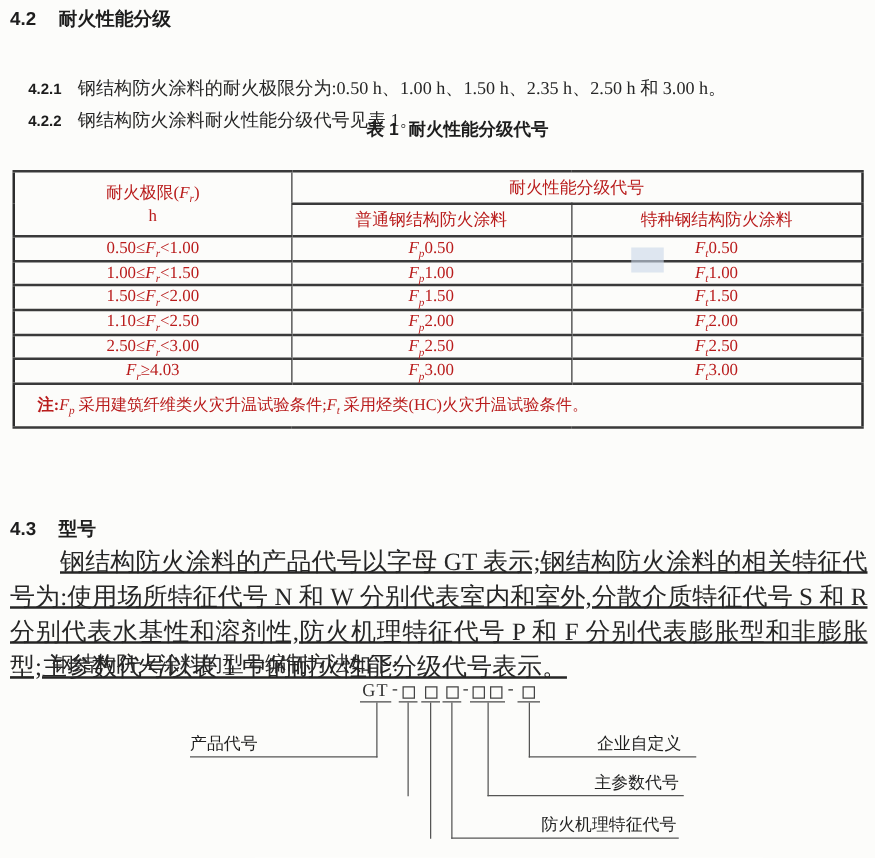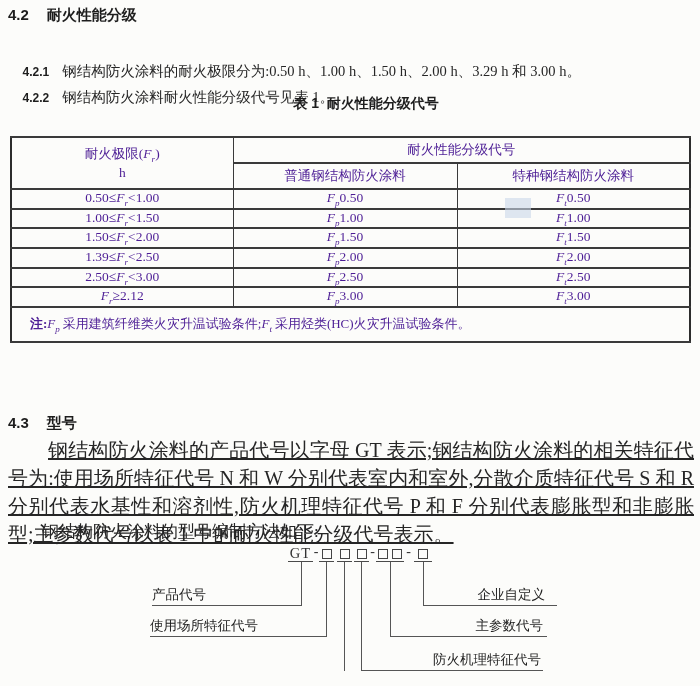--- a/index.html
+++ b/index.html
@@ -33,21 +33,21 @@
   .caption {
     left: 16px; top: 95px; width: 700px; text-align: center;
     font-family: "Liberation Sans", "DejaVu Sans", sans-serif;
     font-weight: bold; font-size: 14px; color: #1d1d1d; white-space: pre;
   }
 
   
   table.fire {
     position: absolute; left: 10px; top: 136px;
     width: 681px; border-collapse: collapse; table-layout: fixed;
-    font-size: 13.5px; color: #4c1d95;
+    font-size: 13.5px; color: #b91c1c;
     border: 2px solid #2c2c2c;
   }
   table.fire th, table.fire td {
     border: 1px solid #3a3a3a;
     border-top-width: 2px; border-bottom-width: 2px;
     text-align: center; vertical-align: middle;
     font-weight: normal; padding: 0;
   }
   table.fire thead tr th { height: 26px; }
   table.fire tbody tr.data td { height: 16px; }
@@ -94,21 +94,21 @@
 </head>
 <body>
 
 <div class="page" style="background: rgb(252, 252, 250);">
 
   <div class="abs h-section">
     <span class="num">4.2</span><span>耐火性能分级</span>
   </div>
 
   <div class="abs clause" style="top:38px;">
-    <span class="num">4.2.1</span><span>钢结构防火涂料的耐火极限分为:0.50 h、1.00 h、1.50 h、2.00 h、3.29 h 和 3.00 h。</span>
+    <span class="num">4.2.1</span><span>钢结构防火涂料的耐火极限分为:0.50 h、1.00 h、1.50 h、2.35 h、2.50 h 和 3.00 h。</span>
   </div>
 
   <div class="abs clause" style="top:64px;">
     <span class="num">4.2.2</span><span>钢结构防火涂料耐火性能分级代号见表 1。</span>
   </div>
 
   <div class="abs caption">表 1  耐火性能分级代号</div>
 
   <table class="fire">
     <colgroup>
@@ -139,31 +139,31 @@
         <td><span>1.00≤</span><i class="mi">F</i><sub class="mi">r</sub><span>&lt;1.50</span></td>
         <td><i class="mi">F</i><sub class="mi">p</sub><span>1.00</span></td>
         <td><i class="mi">F</i><sub class="mi">t</sub><span>1.00</span></td>
       </tr>
       <tr class="data">
         <td><span>1.50≤</span><i class="mi">F</i><sub class="mi">r</sub><span>&lt;2.00</span></td>
         <td><i class="mi">F</i><sub class="mi">p</sub><span>1.50</span></td>
         <td><i class="mi">F</i><sub class="mi">t</sub><span>1.50</span></td>
       </tr>
       <tr class="data">
-        <td><span>1.39≤</span><i class="mi">F</i><sub class="mi">r</sub><span>&lt;2.50</span></td>
+        <td><span>1.10≤</span><i class="mi">F</i><sub class="mi">r</sub><span>&lt;2.50</span></td>
         <td><i class="mi">F</i><sub class="mi">p</sub><span>2.00</span></td>
         <td><i class="mi">F</i><sub class="mi">t</sub><span>2.00</span></td>
       </tr>
       <tr class="data">
         <td><span>2.50≤</span><i class="mi">F</i><sub class="mi">r</sub><span>&lt;3.00</span></td>
         <td><i class="mi">F</i><sub class="mi">p</sub><span>2.50</span></td>
         <td><i class="mi">F</i><sub class="mi">t</sub><span>2.50</span></td>
       </tr>
       <tr class="data">
-        <td><span></span><i class="mi">F</i><sub class="mi">r</sub><span>≥2.12</span></td>
+        <td><span></span><i class="mi">F</i><sub class="mi">r</sub><span>≥4.03</span></td>
         <td><i class="mi">F</i><sub class="mi">p</sub><span>3.00</span></td>
         <td><i class="mi">F</i><sub class="mi">t</sub><span>3.00</span></td>
       </tr>
       <tr>
         <td class="note-cell" colspan="3">
           <span class="note-b">注:</span><i class="mi">F</i><sub class="mi">p</sub><span class="gap">采用建筑纤维类火灾升温试验条件;</span><i class="mi">F</i><sub class="mi">t</sub><span class="gap">采用烃类(HC)火灾升温试验条件。</span>
         </td>
       </tr>
     </tbody>
   </table>
@@ -200,21 +200,20 @@
       </div>
 
     <div class="vline" style="left:301px;height:44px;"></div>
     <div class="vline" style="left:326px;height:75px;"></div>
     <div class="vline" style="left:344px;height:109px;"></div>
     <div class="vline" style="left:361px;height:109px;"></div>
     <div class="vline" style="left:390px;height:75px;"></div>
     <div class="vline" style="left:423px;height:44px;"></div>
 
     <div class="dlabel" style="left:152px;top:44px;width:150px;">产品代号</div>
-    <div class="dlabel" style="left:150px;top:75px;width:177px;">使用场所特征代号</div>
 
     <div class="dlabel right" style="left:423px;top:44px;width:134px;padding-right:12px;">企业自定义</div>
     <div class="dlabel right" style="left:390px;top:75px;width:157px;padding-right:4px;">主参数代号</div>
     <div class="dlabel right" style="left:361px;top:109px;width:182px;padding-right:2px;">防火机理特征代号</div>
   </div>
 
   <div class="watermark" style="background: rgb(201, 215, 233);"></div>
 
 </div>
 

